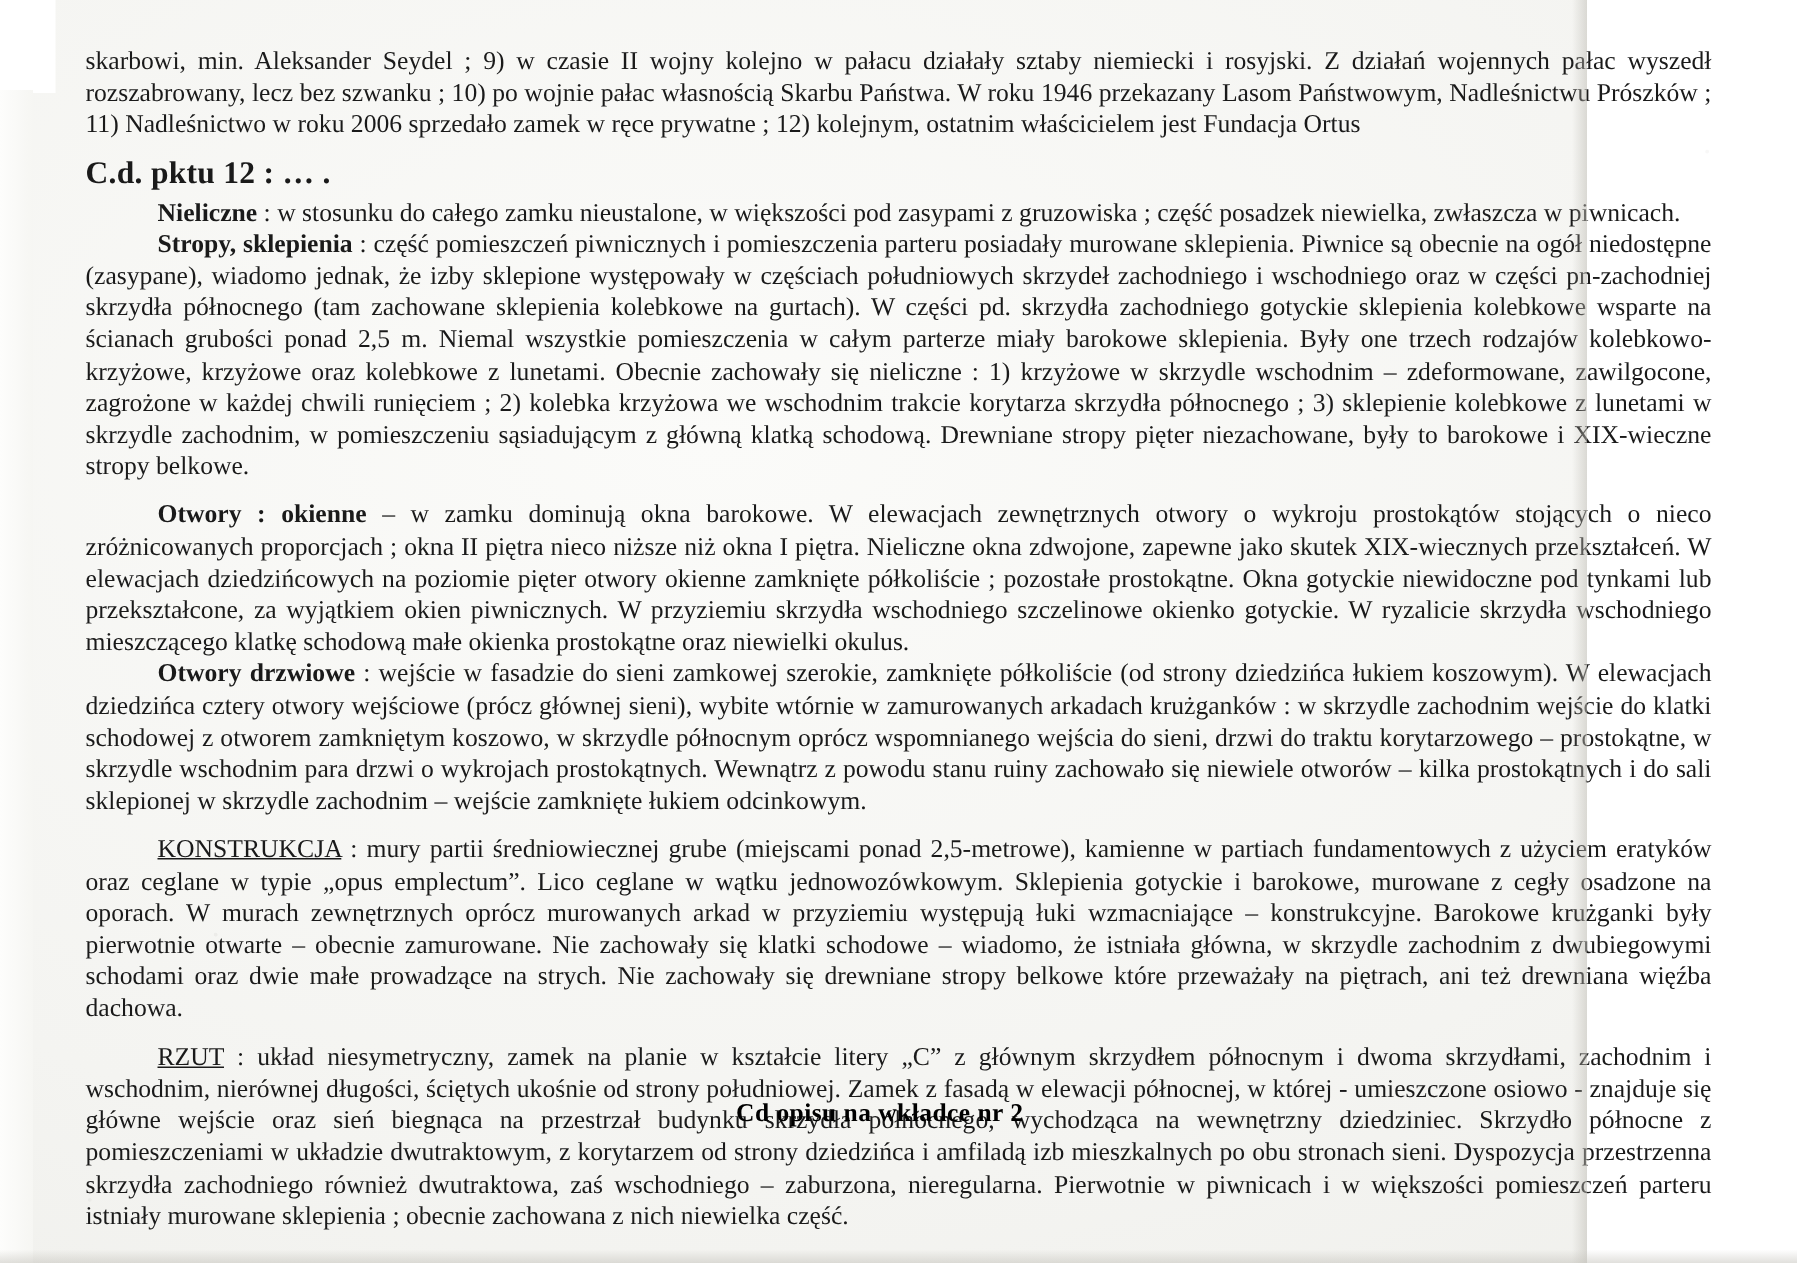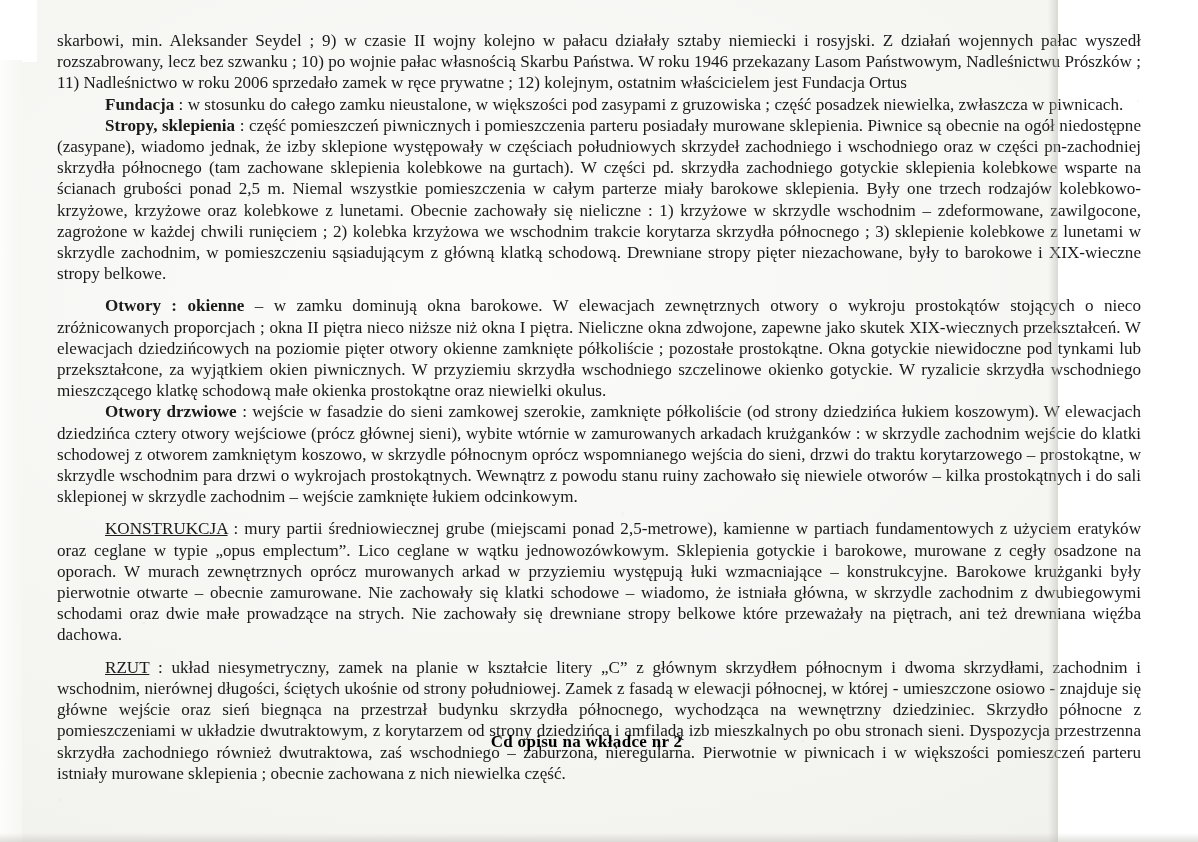--- a/index.html
+++ b/index.html
@@ -142,22 +142,23 @@
 
 <div id="scan-page">
 
   <div id="left-edge-strip"></div>
   <div id="left-edge-strip2"></div>
 
   <div id="text-column">
 
     <p class="para">skarbowi, min. Aleksander Seydel ; 9) w czasie II wojny kolejno w pałacu działały sztaby niemiecki i rosyjski. Z działań wojennych pałac wyszedł rozszabrowany, lecz bez szwanku ; 10) po wojnie pałac własnością Skarbu Państwa. W roku 1946 przekazany Lasom Państwowym, Nadleśnictwu Prószków ; 11) Nadleśnictwo w roku 2006 sprzedało zamek w ręce prywatne ;  12) kolejnym, ostatnim właścicielem jest Fundacja Ortus</p>
 
+    <div id="heading-cd">C.d. pktu 12 : … .</div>
 
-    <p class="para indent"><b>Fundacja</b><span> : </span><span>w stosunku do całego zamku nieustalone, w większości pod zasypami z gruzowiska ; część posadzek niewielka, zwłaszcza w piwnicach.</span></p>
+    <p class="para indent"><b>Nieliczne</b><span> : </span><span>w stosunku do całego zamku nieustalone, w większości pod zasypami z gruzowiska ; część posadzek niewielka, zwłaszcza w piwnicach.</span></p>
 
     <p class="para indent"><b>Stropy, sklepienia</b><span> : </span><span>część pomieszczeń piwnicznych i pomieszczenia parteru posiadały murowane sklepienia. Piwnice są obecnie na ogół niedostępne (zasypane), wiadomo jednak, że izby sklepione występowały w częściach południowych skrzydeł zachodniego i wschodniego oraz w części pn-zachodniej skrzydła północnego (tam zachowane sklepienia kolebkowe na gurtach). W części pd. skrzydła zachodniego gotyckie sklepienia kolebkowe wsparte na ścianach grubości ponad 2,5 m. Niemal wszystkie pomieszczenia w całym parterze miały barokowe sklepienia. Były one trzech rodzajów kolebkowo-krzyżowe, krzyżowe oraz kolebkowe z lunetami. Obecnie zachowały się nieliczne : 1) krzyżowe w skrzydle wschodnim – zdeformowane, zawilgocone, zagrożone w każdej chwili runięciem ; 2) kolebka krzyżowa we wschodnim trakcie korytarza skrzydła północnego ; 3) sklepienie kolebkowe z lunetami w skrzydle zachodnim, w pomieszczeniu sąsiadującym z główną klatką schodową.   Drewniane stropy pięter niezachowane, były to barokowe i XIX-wieczne stropy belkowe.</span></p>
 
     <p class="para indent space-before"><b>Otwory : okienne</b><span> – </span><span>w zamku dominują okna barokowe. W elewacjach zewnętrznych otwory o wykroju prostokątów stojących o nieco zróżnicowanych proporcjach ; okna II piętra nieco niższe niż okna I piętra. Nieliczne okna zdwojone, zapewne jako skutek XIX-wiecznych przekształceń. W elewacjach dziedzińcowych na poziomie pięter otwory okienne zamknięte półkoliście ; pozostałe prostokątne. Okna gotyckie niewidoczne pod tynkami lub przekształcone, za wyjątkiem okien piwnicznych. W przyziemiu skrzydła wschodniego szczelinowe okienko gotyckie. W ryzalicie skrzydła wschodniego mieszczącego klatkę schodową małe okienka prostokątne oraz niewielki okulus.</span></p>
 
     <p class="para indent"><b>Otwory drzwiowe</b><span> : </span><span>wejście w fasadzie do sieni zamkowej szerokie, zamknięte półkoliście (od strony dziedzińca łukiem koszowym). W elewacjach dziedzińca cztery otwory wejściowe (prócz głównej sieni), wybite wtórnie w zamurowanych arkadach krużganków : w skrzydle zachodnim wejście do klatki schodowej z otworem zamkniętym koszowo, w skrzydle północnym oprócz wspomnianego wejścia do sieni, drzwi do traktu korytarzowego – prostokątne, w skrzydle wschodnim para drzwi o wykrojach prostokątnych. Wewnątrz z powodu stanu ruiny zachowało się niewiele otworów – kilka prostokątnych i do sali sklepionej w skrzydle zachodnim – wejście zamknięte łukiem odcinkowym.</span></p>
 
     <p class="para indent space-before"><span class="underline-bold">KONSTRUKCJA</span><span> : </span><span>mury partii średniowiecznej grube (miejscami ponad 2,5-metrowe), kamienne w partiach fundamentowych z użyciem eratyków oraz ceglane w typie „opus emplectum”. Lico ceglane w wątku jednowozówkowym. Sklepienia gotyckie i barokowe, murowane z cegły osadzone na oporach. W murach zewnętrznych oprócz murowanych arkad w przyziemiu występują łuki wzmacniające – konstrukcyjne. Barokowe krużganki były pierwotnie otwarte – obecnie zamurowane. Nie zachowały się klatki schodowe – wiadomo, że istniała główna, w skrzydle zachodnim z dwubiegowymi schodami oraz dwie małe prowadzące na strych. Nie zachowały się drewniane stropy belkowe które przeważały na piętrach, ani też drewniana więźba dachowa.</span></p>
 
     <p class="para indent space-before"><span class="underline-bold">RZUT</span><span> : </span><span>układ niesymetryczny, zamek na planie w kształcie litery „C” z głównym skrzydłem północnym i dwoma skrzydłami, zachodnim i wschodnim, nierównej długości, ściętych ukośnie od strony południowej. Zamek z fasadą w elewacji północnej, w której - umieszczone osiowo - znajduje się główne wejście oraz sień biegnąca na przestrzał budynku skrzydła północnego, wychodząca na wewnętrzny dziedziniec. Skrzydło północne z pomieszczeniami w układzie dwutraktowym, z korytarzem od strony dziedzińca i amfiladą izb mieszkalnych po obu stronach sieni. Dyspozycja przestrzenna skrzydła zachodniego również dwutraktowa, zaś wschodniego – zaburzona, nieregularna. Pierwotnie w piwnicach i w większości pomieszczeń parteru istniały murowane sklepienia ; obecnie zachowana z nich niewielka część.</span></p>

